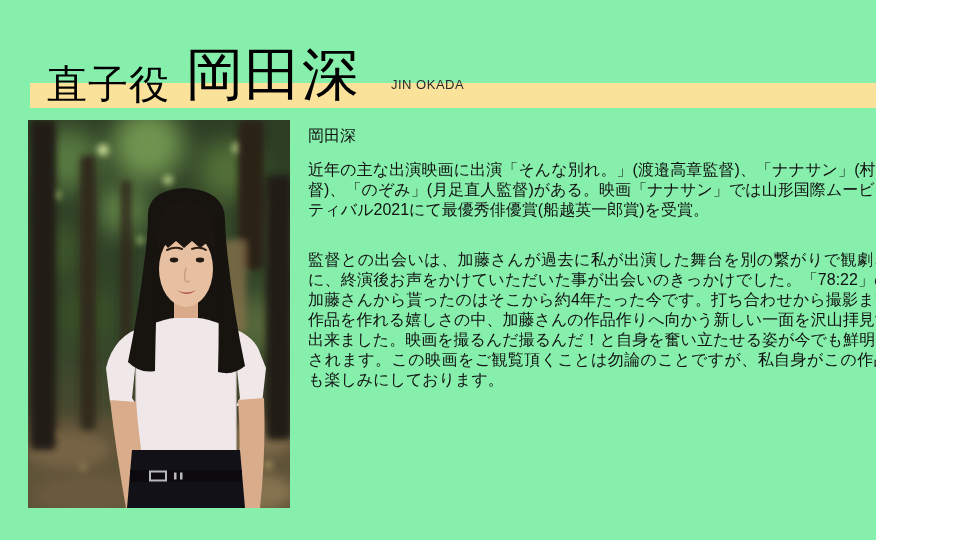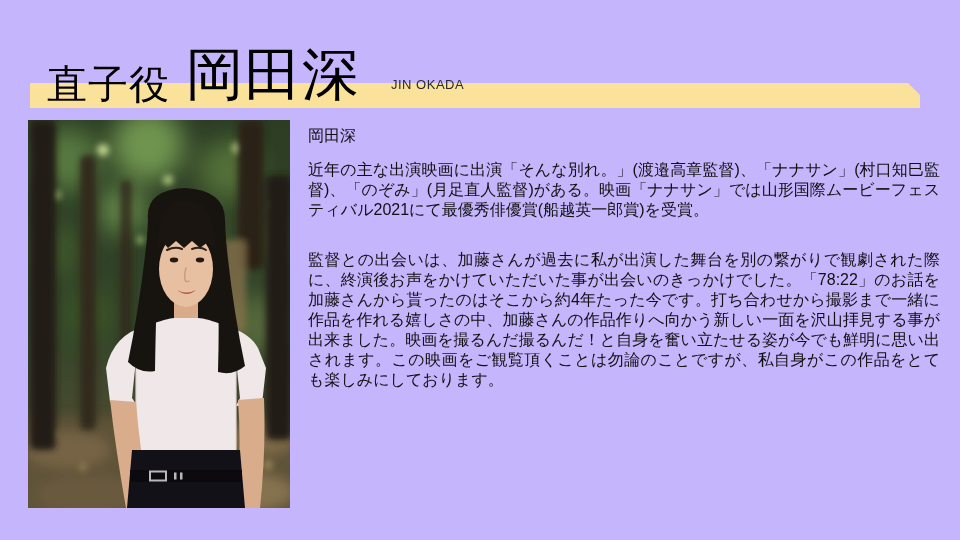--- a/index.html
+++ b/index.html
@@ -1,17 +1,17 @@
 <!DOCTYPE html>
 <html lang="ja"><head>
 <meta charset="utf-8">
 <style>
   html,body{margin:0;padding:0;background:#ffffff;}
   body{font-family:"Liberation Sans","DejaVu Sans",sans-serif;color:#1a1a1a;}
-  .page{position:relative;width:960px;height:540px;background:#c4b5fd;overflow:hidden;}
+  .page{position:relative;width:876px;height:540px;background:#86efac;overflow:hidden;}
 
   
   .band{position:absolute;left:30px;top:83px;width:890px;height:25px;background:#FBE29B;
         clip-path:polygon(0 0, calc(100% - 12px) 0, 100% 12px, 100% 100%, 0 100%);}
   .title-role{position:absolute;left:47px;top:63px;font-size:40px;line-height:42px;color:#000;
               letter-spacing:1px;white-space:nowrap;}
   .title-name{position:absolute;left:186px;top:44px;font-size:57px;line-height:60px;color:#000;
               letter-spacing:1px;white-space:nowrap;}
   .title-romaji{position:absolute;left:391px;top:78px;font-size:13px;line-height:14px;color:#2b2b2b;
                 letter-spacing:0.5px;white-space:nowrap;}

